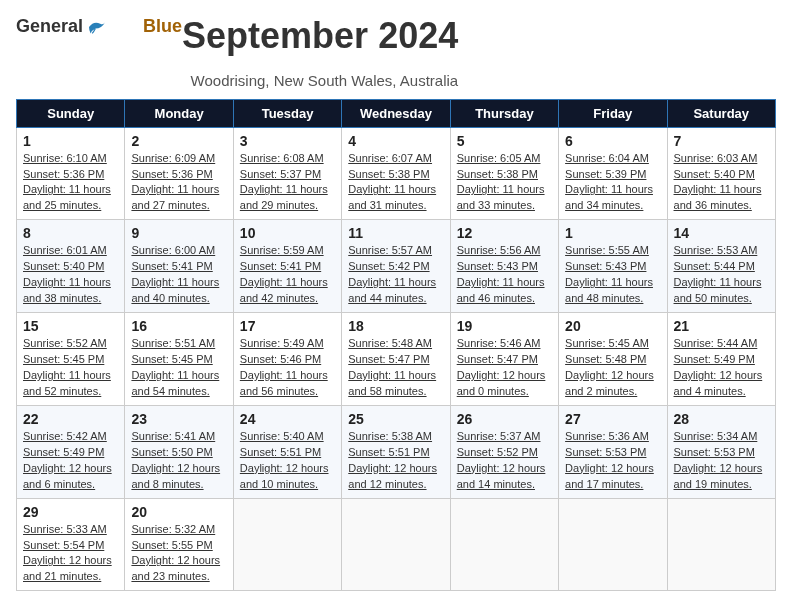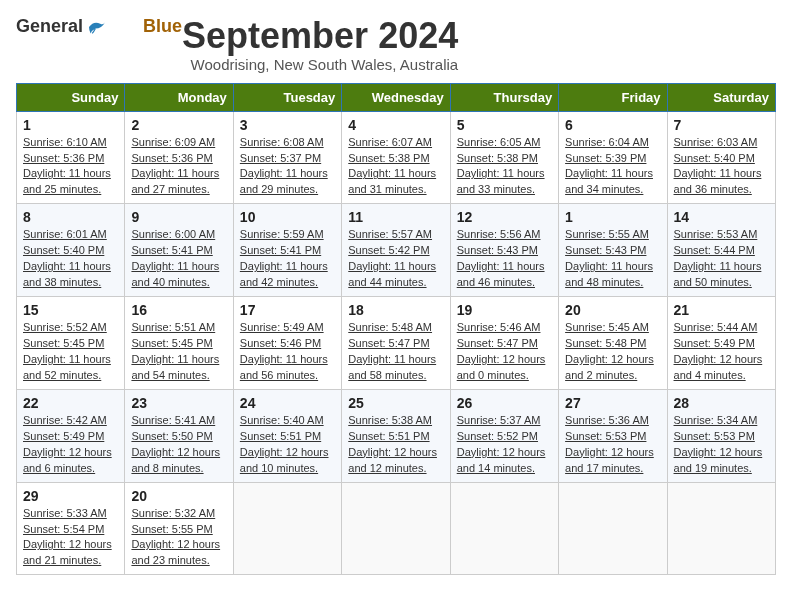--- a/index.html
+++ b/index.html
@@ -47,31 +47,31 @@
     }
     .month-title {
       font-size: 36px;
       font-weight: bold;
       color: #333;
       line-height: 1.1;
     }
     .location-subtitle {
       font-size: 15px;
       color: #555;
-      margin-top: 0;
+      margin-top: 16px;
     }
     .calendar-table {
       width: 100%;
       border-collapse: collapse;
       font-size: 11px;
     }
     .calendar-table th {
-      background-color: #4d7c0f;
+      background-color: #0f172a;
       color: #fff;
-      text-align: right;
+      text-align: center;
       padding: 6px 6px;
       font-size: 13px;
       font-weight: bold;
       border: 1px solid #2e75b6;
     }
     .calendar-table td {
       vertical-align: top;
       padding: 5px 6px;
       border: 1px solid #ccc;
       width: 108px;

